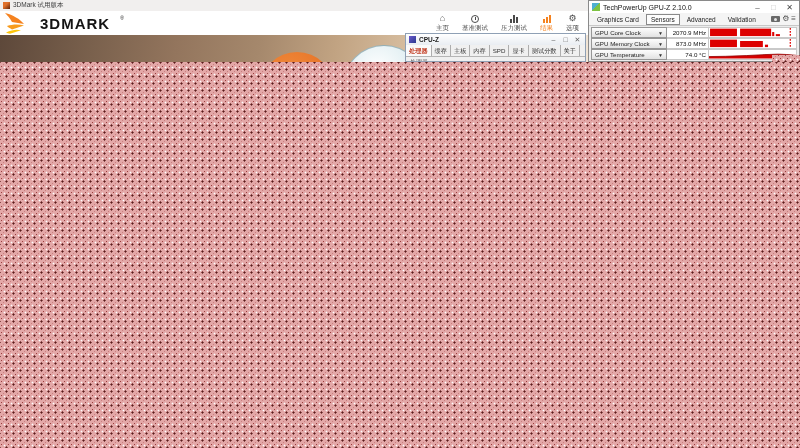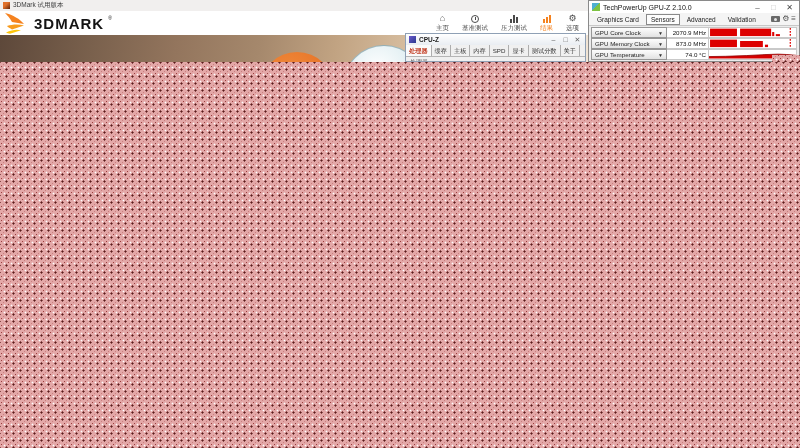--- a/index.html
+++ b/index.html
@@ -16,21 +16,21 @@
     background-position:1px 1px, 3px 3px, 5px 0px, 0px 5px;
   }
   .screen { position:relative; width:800px; height:448px; }
 
   
   .dmw { position:absolute; left:0; top:0; width:588px; height:62px; z-index:2; }
   .dm-titlebar { height:11px; background:#f1efee; display:flex; align-items:center; gap:3px; padding:0 3px; }
   .dm-appicon { width:7px; height:7px; background:linear-gradient(135deg,#e0702a 40%,#5f2208); flex:0 0 auto; }
   .dm-title { font-size:6.5px; color:#3c3c3c; white-space:nowrap; }
   .dm-header { height:24px; background:#ffffff; display:flex; align-items:center; justify-content:space-between; padding:0 9px 0 4px; }
-  .dm-logo { display:flex; align-items:center; gap:4px; }
+  .dm-logo { display:flex; align-items:center; gap:10px; }
   .dm-logotext { font-size:15px; font-weight:bold; color:#141414; letter-spacing:1px; }
   .dm-reg { font-size:5px; color:#141414; vertical-align:top; position:relative; top:-5px; }
   .dm-nav { display:flex; align-items:flex-end; gap:13px; }
   .nav-item { display:flex; flex-direction:column; align-items:center; gap:1px; cursor:pointer; }
   .nav-item .nlabel { font-size:6.5px; color:#4a4a4a; white-space:nowrap; }
   .nav-item.active .nlabel { color:#f5821f; }
   .nico-glyph { font-size:9px; line-height:9px; color:#4a4a4a; }
   .ico-gauge { width:8px; height:8px; border:1px solid #4a4a4a; border-radius:50%; position:relative; }
   .ico-gauge i { position:absolute; left:3px; top:1px; width:1px; height:3px; background:#4a4a4a; }
   .ico-bars { display:flex; align-items:flex-end; gap:1px; height:9px; }

